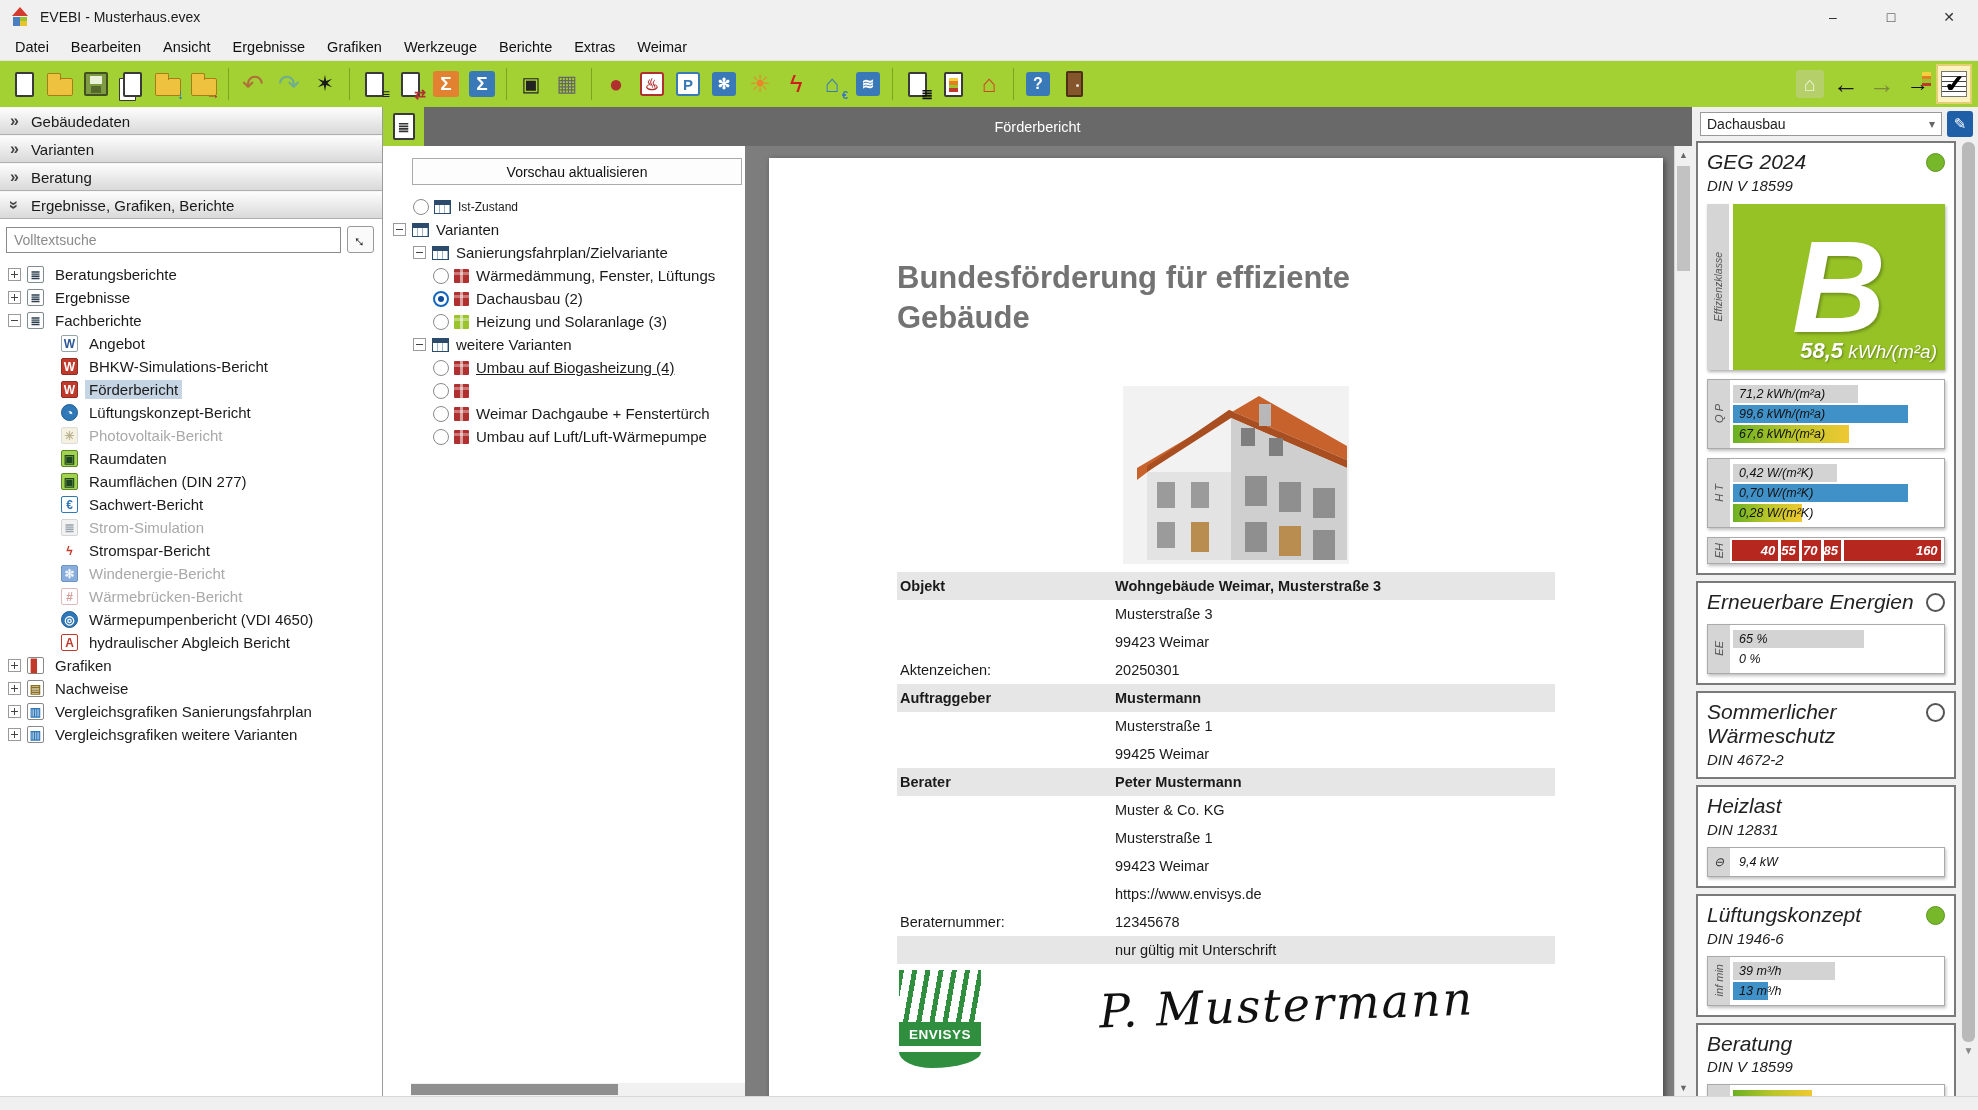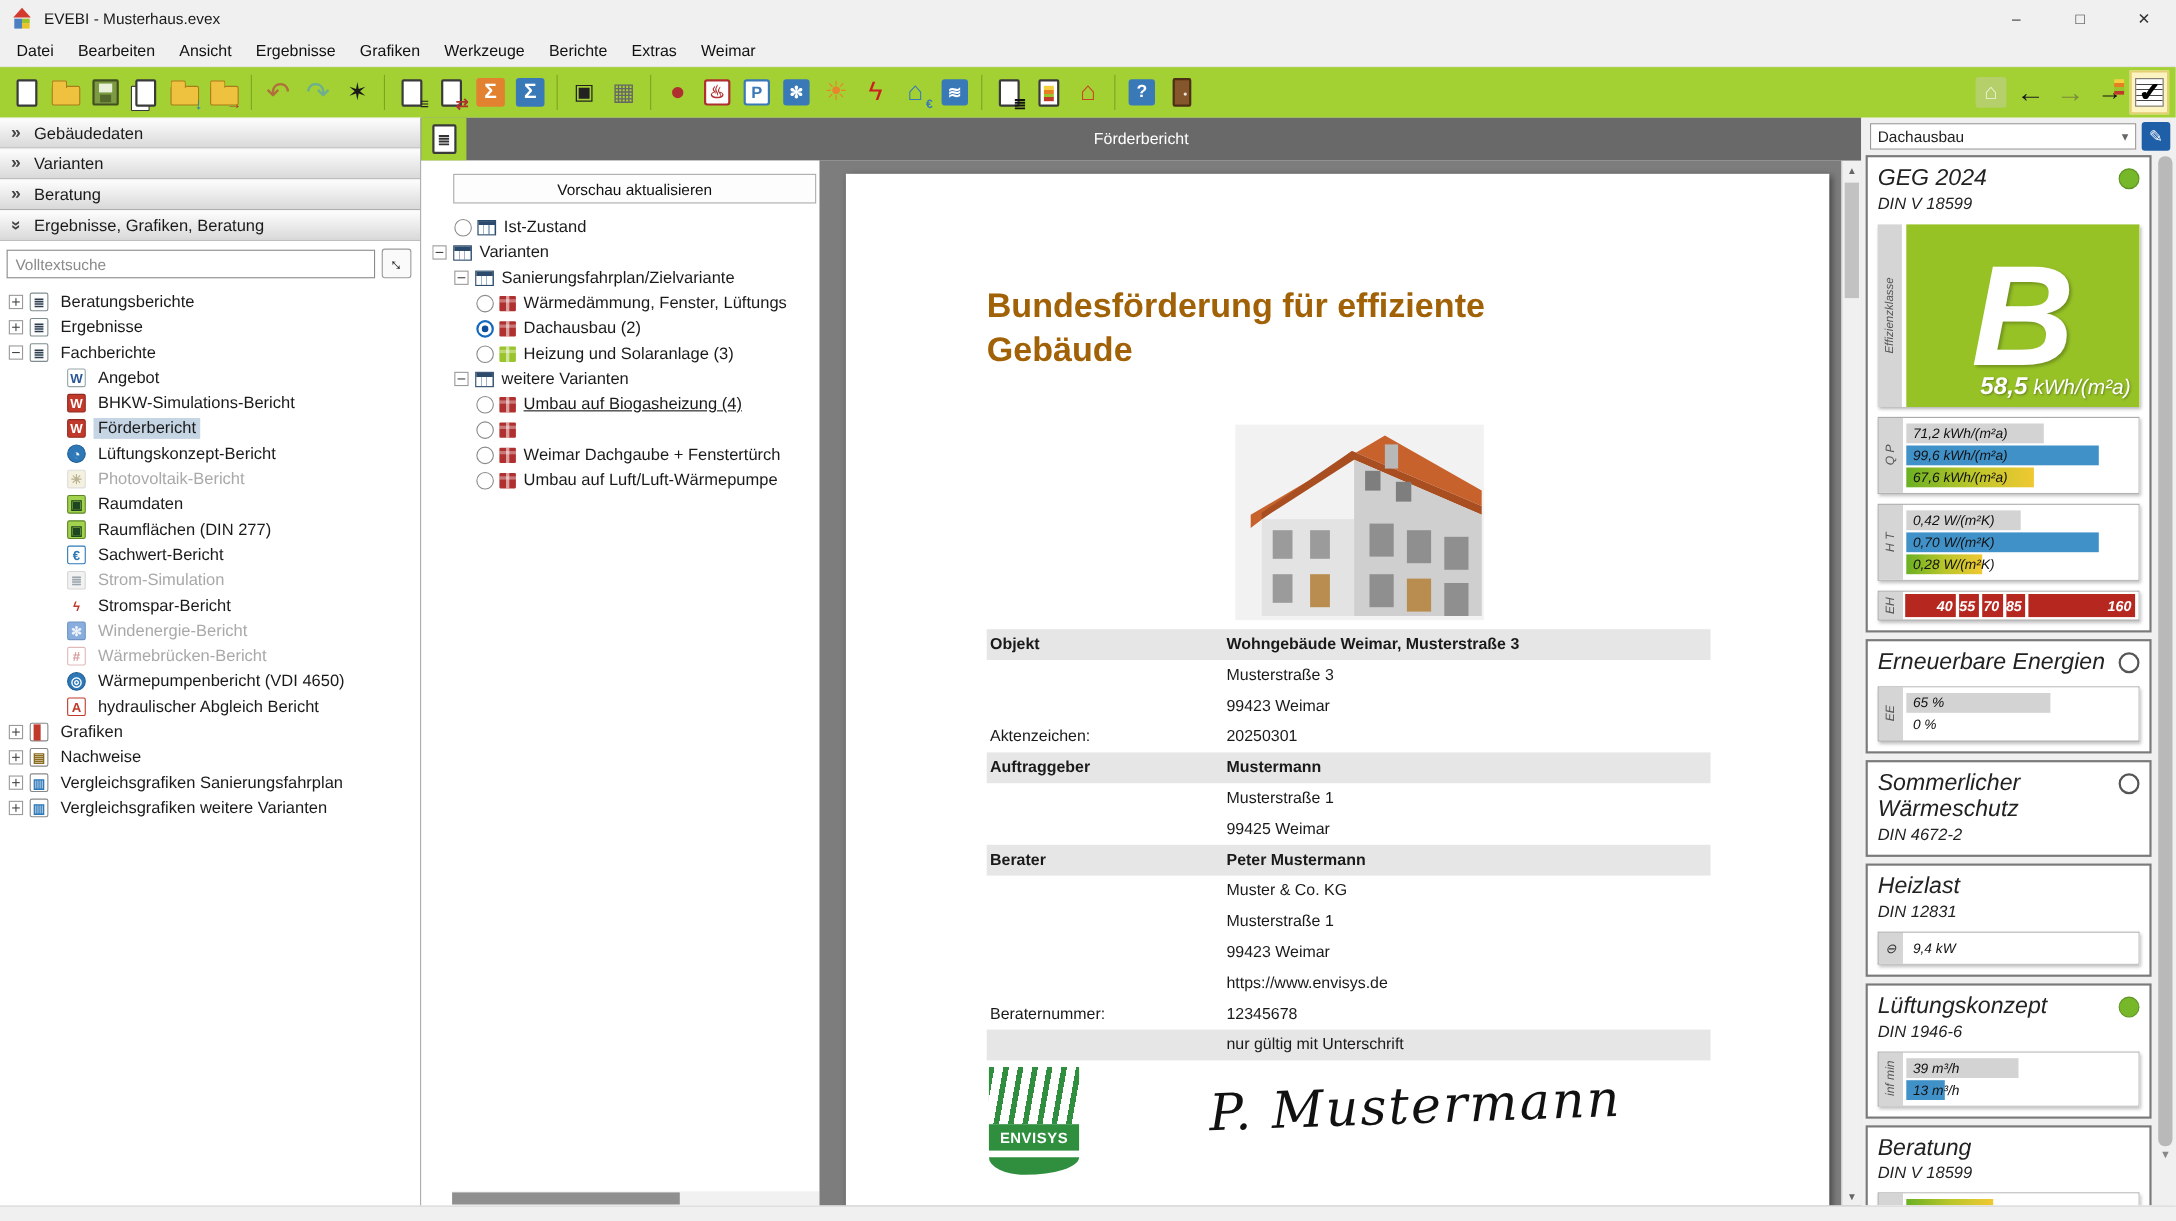--- a/index.html
+++ b/index.html
@@ -88,21 +88,21 @@
     background:linear-gradient(#2c4a6b 0 4px, rgba(0,0,0,0) 4px), repeating-linear-gradient(90deg,#fff 0 4px,#9db5c9 4px 5px); }
   .pkg { width:15px; height:14px; flex:none; margin-right:7px; position:relative; border-radius:1px; }
   .pkg::before { content:""; position:absolute; left:6px; top:0; width:3px; height:100%; background:rgba(255,255,255,.55); }
   .pkg::after { content:""; position:absolute; left:0; top:3px; width:100%; height:3px; background:rgba(255,255,255,.35); }
   .hsb { position:absolute; bottom:0; left:28px; right:0; height:13px; background:#f1f1f1; }
   .hsb .thumb { position:absolute; left:0; top:1px; height:11px; width:62%; background:#8f8f8f; }
 
   
   .docarea { position:absolute; left:745px; top:39px; right:286px; bottom:0; background:#7d7d7d; overflow:hidden; }
   .page { position:absolute; left:24px; top:12px; width:894px; height:1200px; background:#fff; box-shadow:2px 2px 6px rgba(0,0,0,.45); }
-  .docheading { position:absolute; left:128px; top:100px; width:590px; font-size:31px; font-weight:bold; line-height:1.3; color:#a16207; }
+  .docheading { position:absolute; left:128px; top:100px; width:590px; font-size:31px; font-weight:bold; line-height:1.3; color:#737373; }
   .housewrap { position:absolute; left:340px; top:218px; width:240px; height:188px; }
   .doctable { position:absolute; left:128px; top:414px; width:658px; font-size:14.5px; }
   .drow { display:flex; align-items:center; min-height:28px; }
   .drow.shaded { background:#e6e6e6; }
   .dlabel { width:216px; flex:none; padding-left:3px; }
   .dlabel.b { font-weight:bold; }
   .dval { flex:1; padding-left:2px; }
   .dval.b { font-weight:bold; }
   .logo { position:absolute; left:130px; top:812px; width:82px; }
   .logo .rays { height:52px; background:repeating-linear-gradient(100deg,#2f8f3f 0 5px,#fff 5px 13px); }
@@ -315,21 +315,21 @@
         <div class="acc-header">
           <span class="chev">»</span>
           <span>Varianten</span>
         </div>
         <div class="acc-header">
           <span class="chev">»</span>
           <span>Beratung</span>
         </div>
         <div class="acc-header">
           <span class="chev open">»</span>
-          <span>Ergebnisse, Grafiken, Beratung</span>
+          <span>Ergebnisse, Grafiken, Berichte</span>
         </div>
       </div>
     <div class="searchrow">
       <input type="text" placeholder="Volltextsuche" style="">
       <span class="expandbtn">
           <span>↔</span>
         </span>
     </div>
     <div class="stree" id="stree">
         <div class="trow" style="padding-left: 4px;">
@@ -448,21 +448,21 @@
     </div>
     <div class="tabtitle">Förderbericht</div>
   </div>
 
   <div class="varpanel">
     <button class="refreshbtn">Vorschau aktualisieren</button>
     <div class="vtree" id="vtree">
         <div class="vrow" style="padding-left: 20px;">
           <span class="radio"></span>
           <span class="tblico"></span>
-          <span class="lbl" style="font-size: 15px; text-align: right;">Ist-Zustand</span>
+          <span class="lbl" style="font-size: 12px; text-align: right;">Ist-Zustand</span>
         </div>
         <div class="vrow" style="padding-left: 0px;">
           <span class="exp minus"></span>
           <span class="tblico"></span>
           <span class="lbl" style="font-size: 15px;">Varianten</span>
         </div>
         <div class="vrow" style="padding-left: 20px;">
           <span class="exp minus"></span>
           <span class="tblico"></span>
           <span class="lbl" style="font-size: 15px;">Sanierungsfahrplan/Zielvariante</span>

